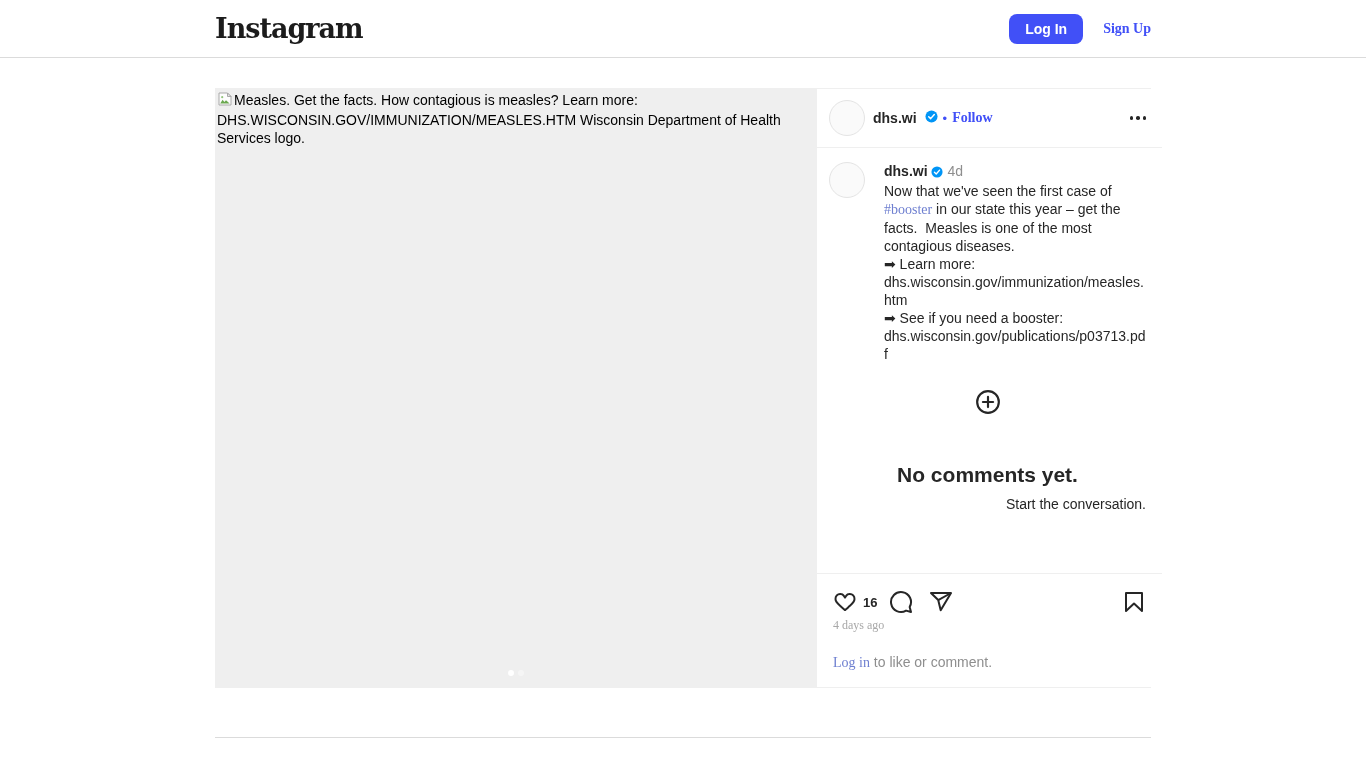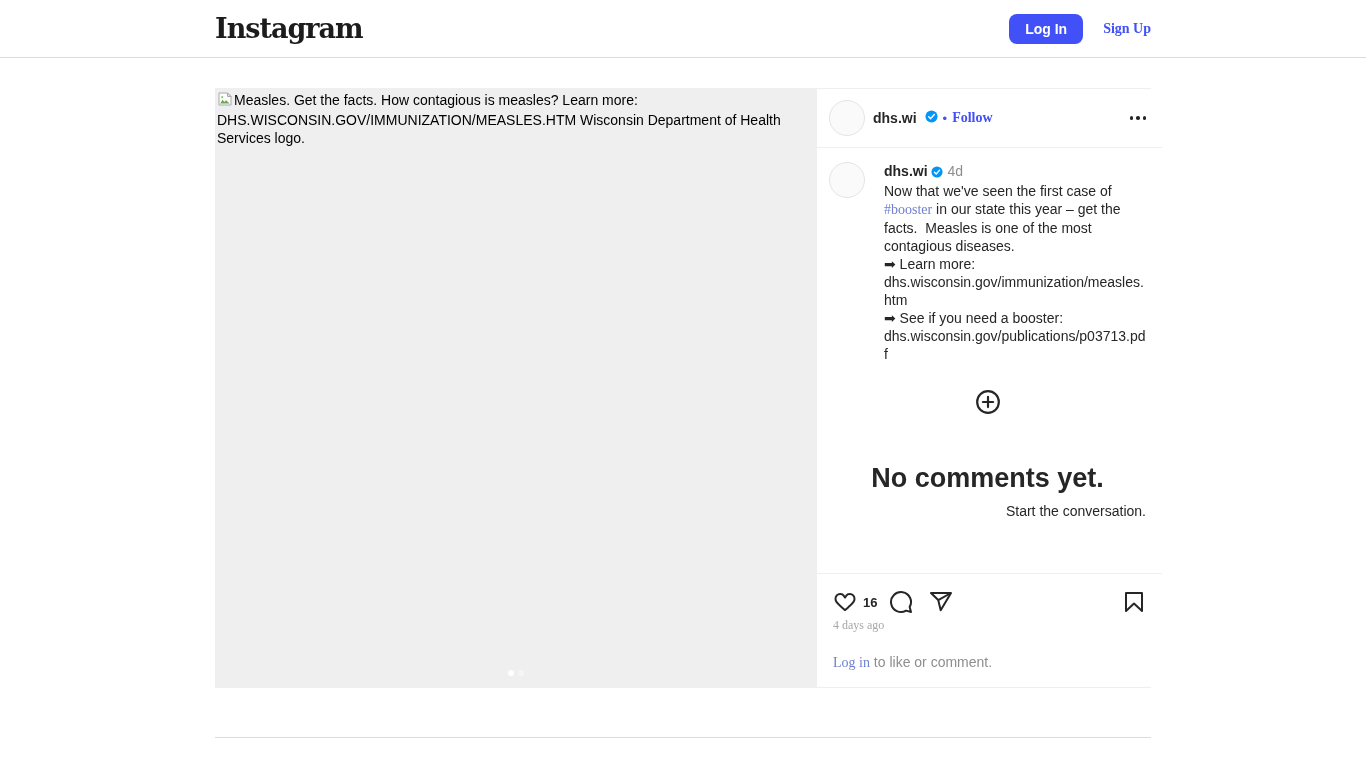--- a/index.html
+++ b/index.html
@@ -46,21 +46,21 @@
   .comments{flex:1;padding:14px 16px 0 12px;overflow:hidden;display:flex;flex-direction:column;}
   .caption-row{display:flex;align-items:flex-start;}
   .caption-body{margin-left:19px;font-size:14px;line-height:18px;width:262px;}
   .cap-user{font-weight:700;cursor:pointer;}
   .vbadge{display:inline-block;vertical-align:-2px;margin-left:3px;}
   .cap-time{color:var(--text-secondary);margin-left:5px;}
   .caption-text{white-space:pre-wrap;overflow-wrap:break-word;word-break:break-word;color:var(--text-primary);}
   .hashtag{color:var(--link-muted);}
   .load-more{margin:26px auto 0;display:block;line-height:0;}
   .empty{text-align:center;margin-top:48px;}
-  .empty-title{font-size:27px;font-weight:700;color:var(--text-primary);}
+  .empty-title{font-size:21px;font-weight:700;color:var(--text-primary);}
   .empty-sub{font-size:14px;margin-top:9px;color:var(--text-primary);text-align:right;}
 
   .actions{border-top:1px solid var(--border-light);padding:16px 16px 8px 16px;}
   .icon-row{display:flex;align-items:center;}
   .icon-row button{line-height:0;}
   .likes{font-size:13px;font-weight:700;margin:0 12px 0 6px;}
   .gap16{margin-right:16px;}
   .spacer{flex:1;}
   .time-ago{display:block;font-size:12px;color:var(--timestamp-gray);margin-top:4px;}
 

